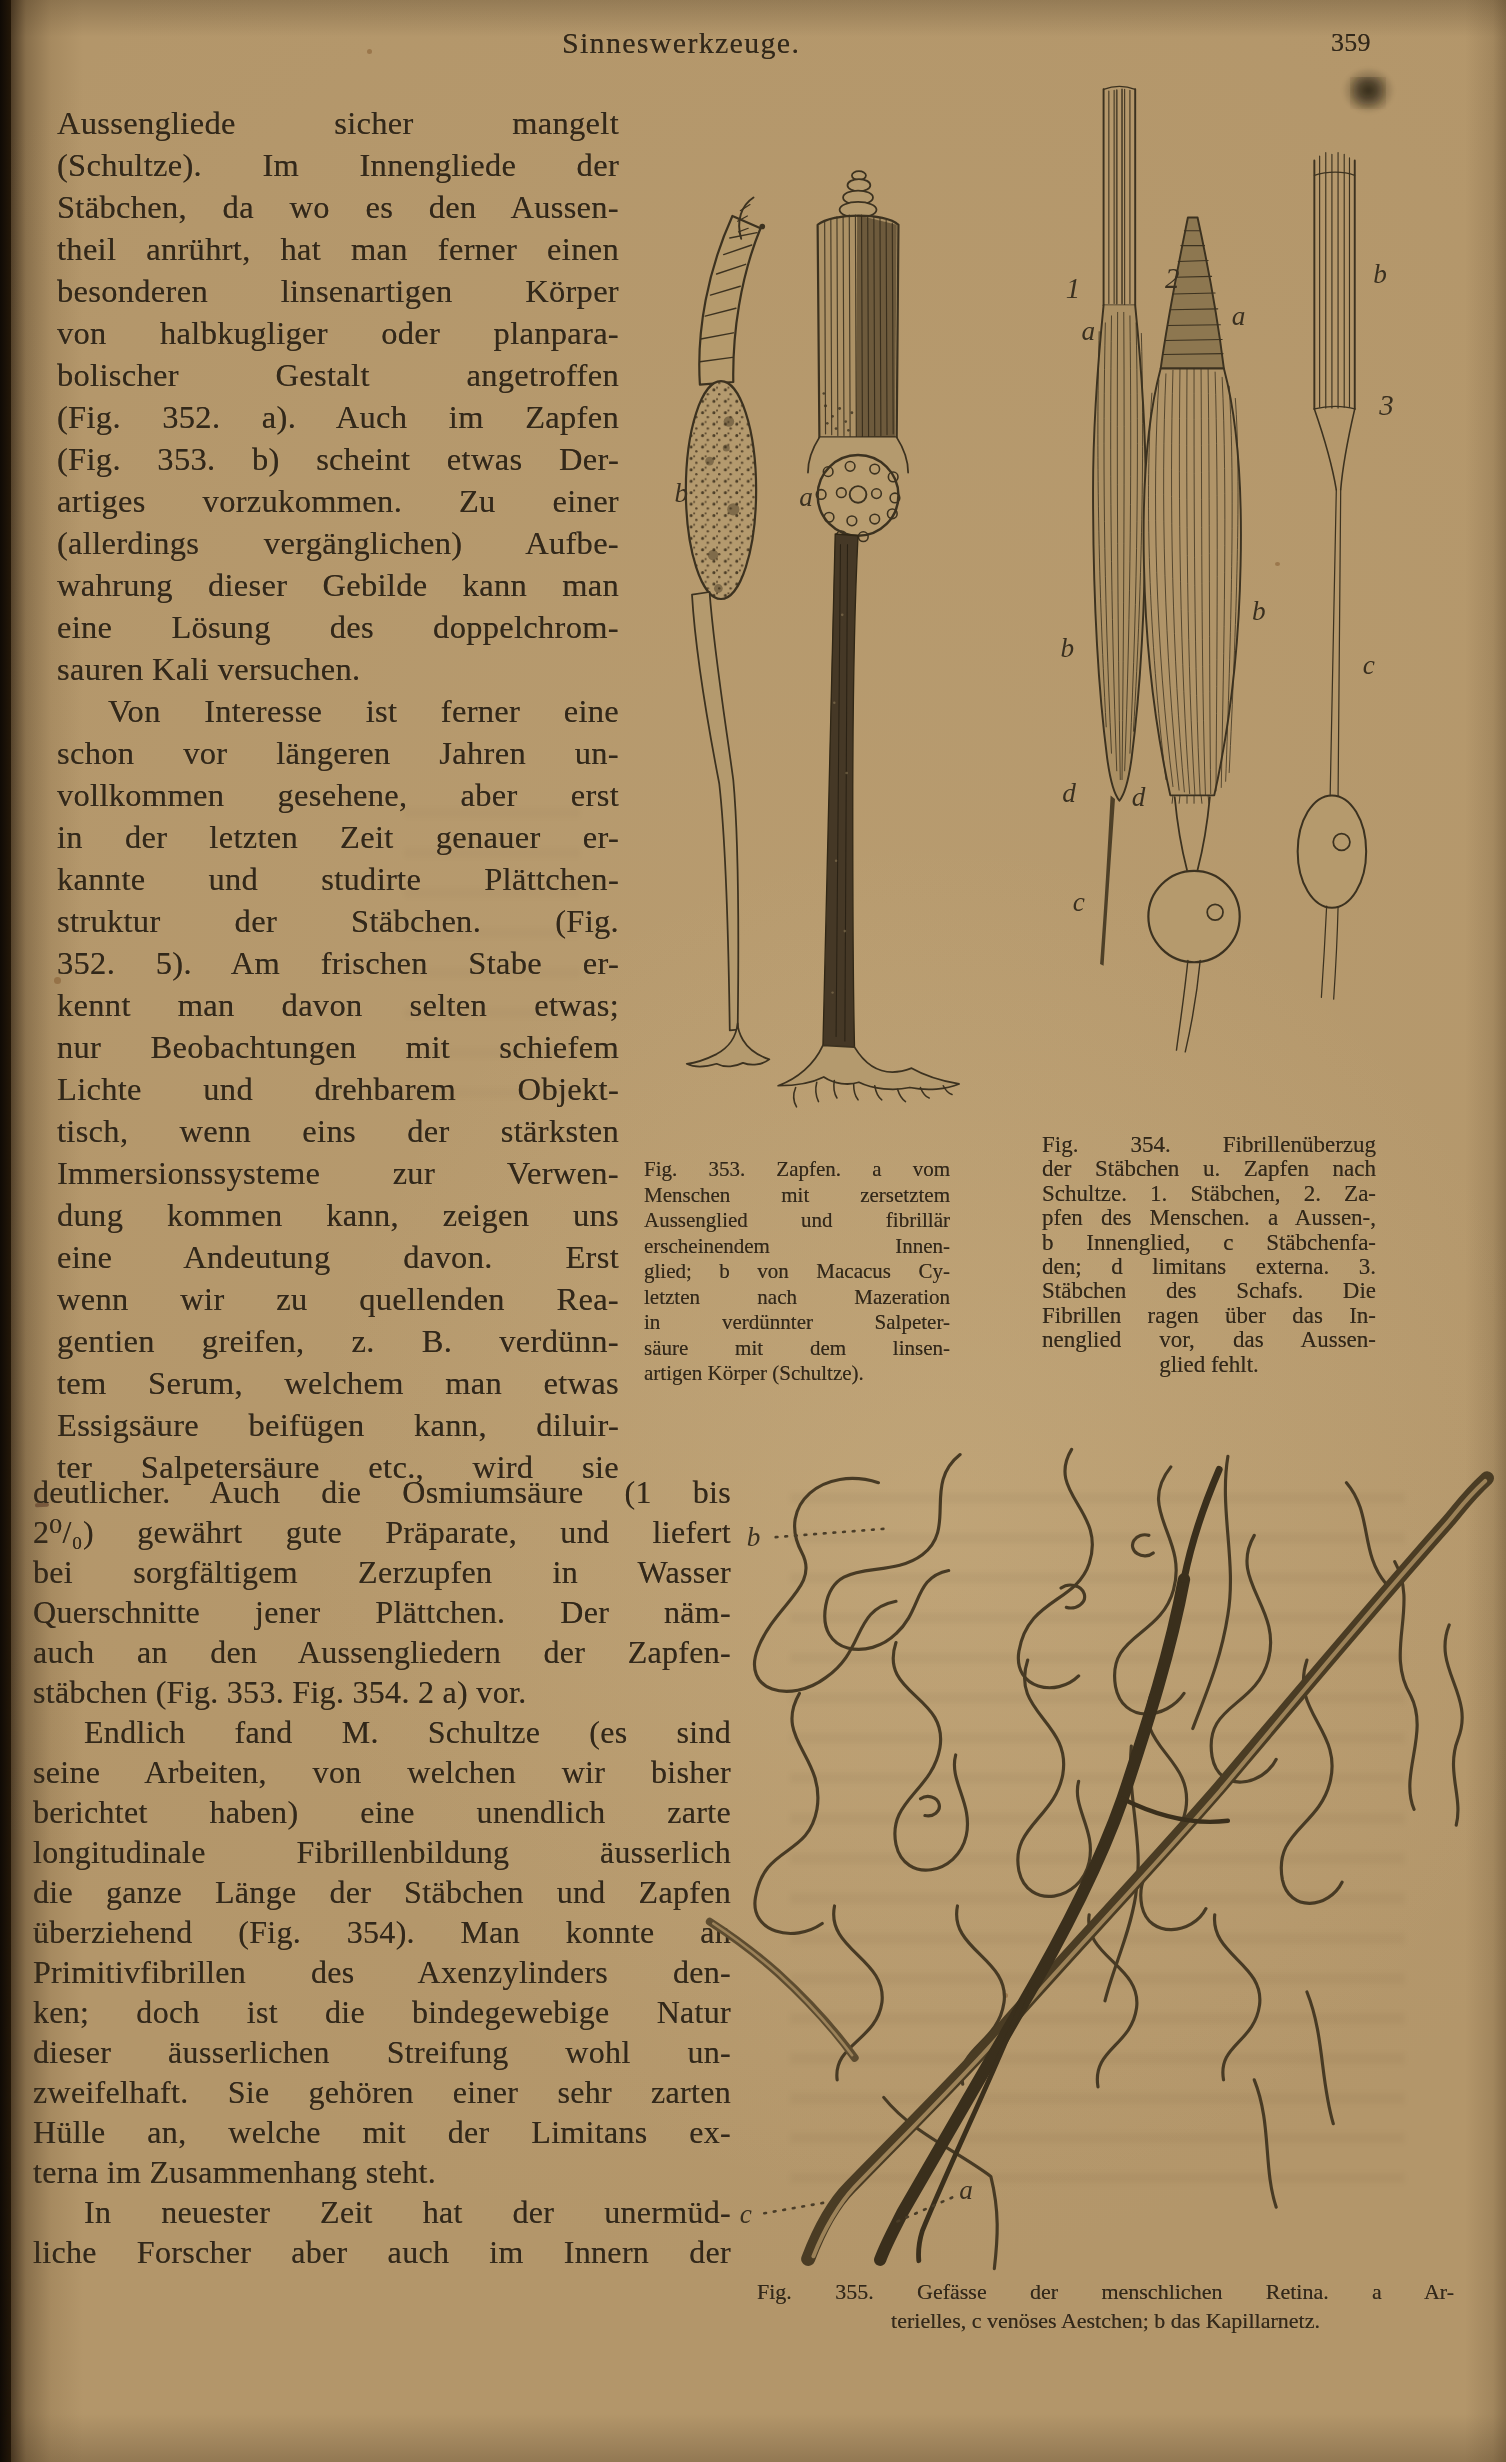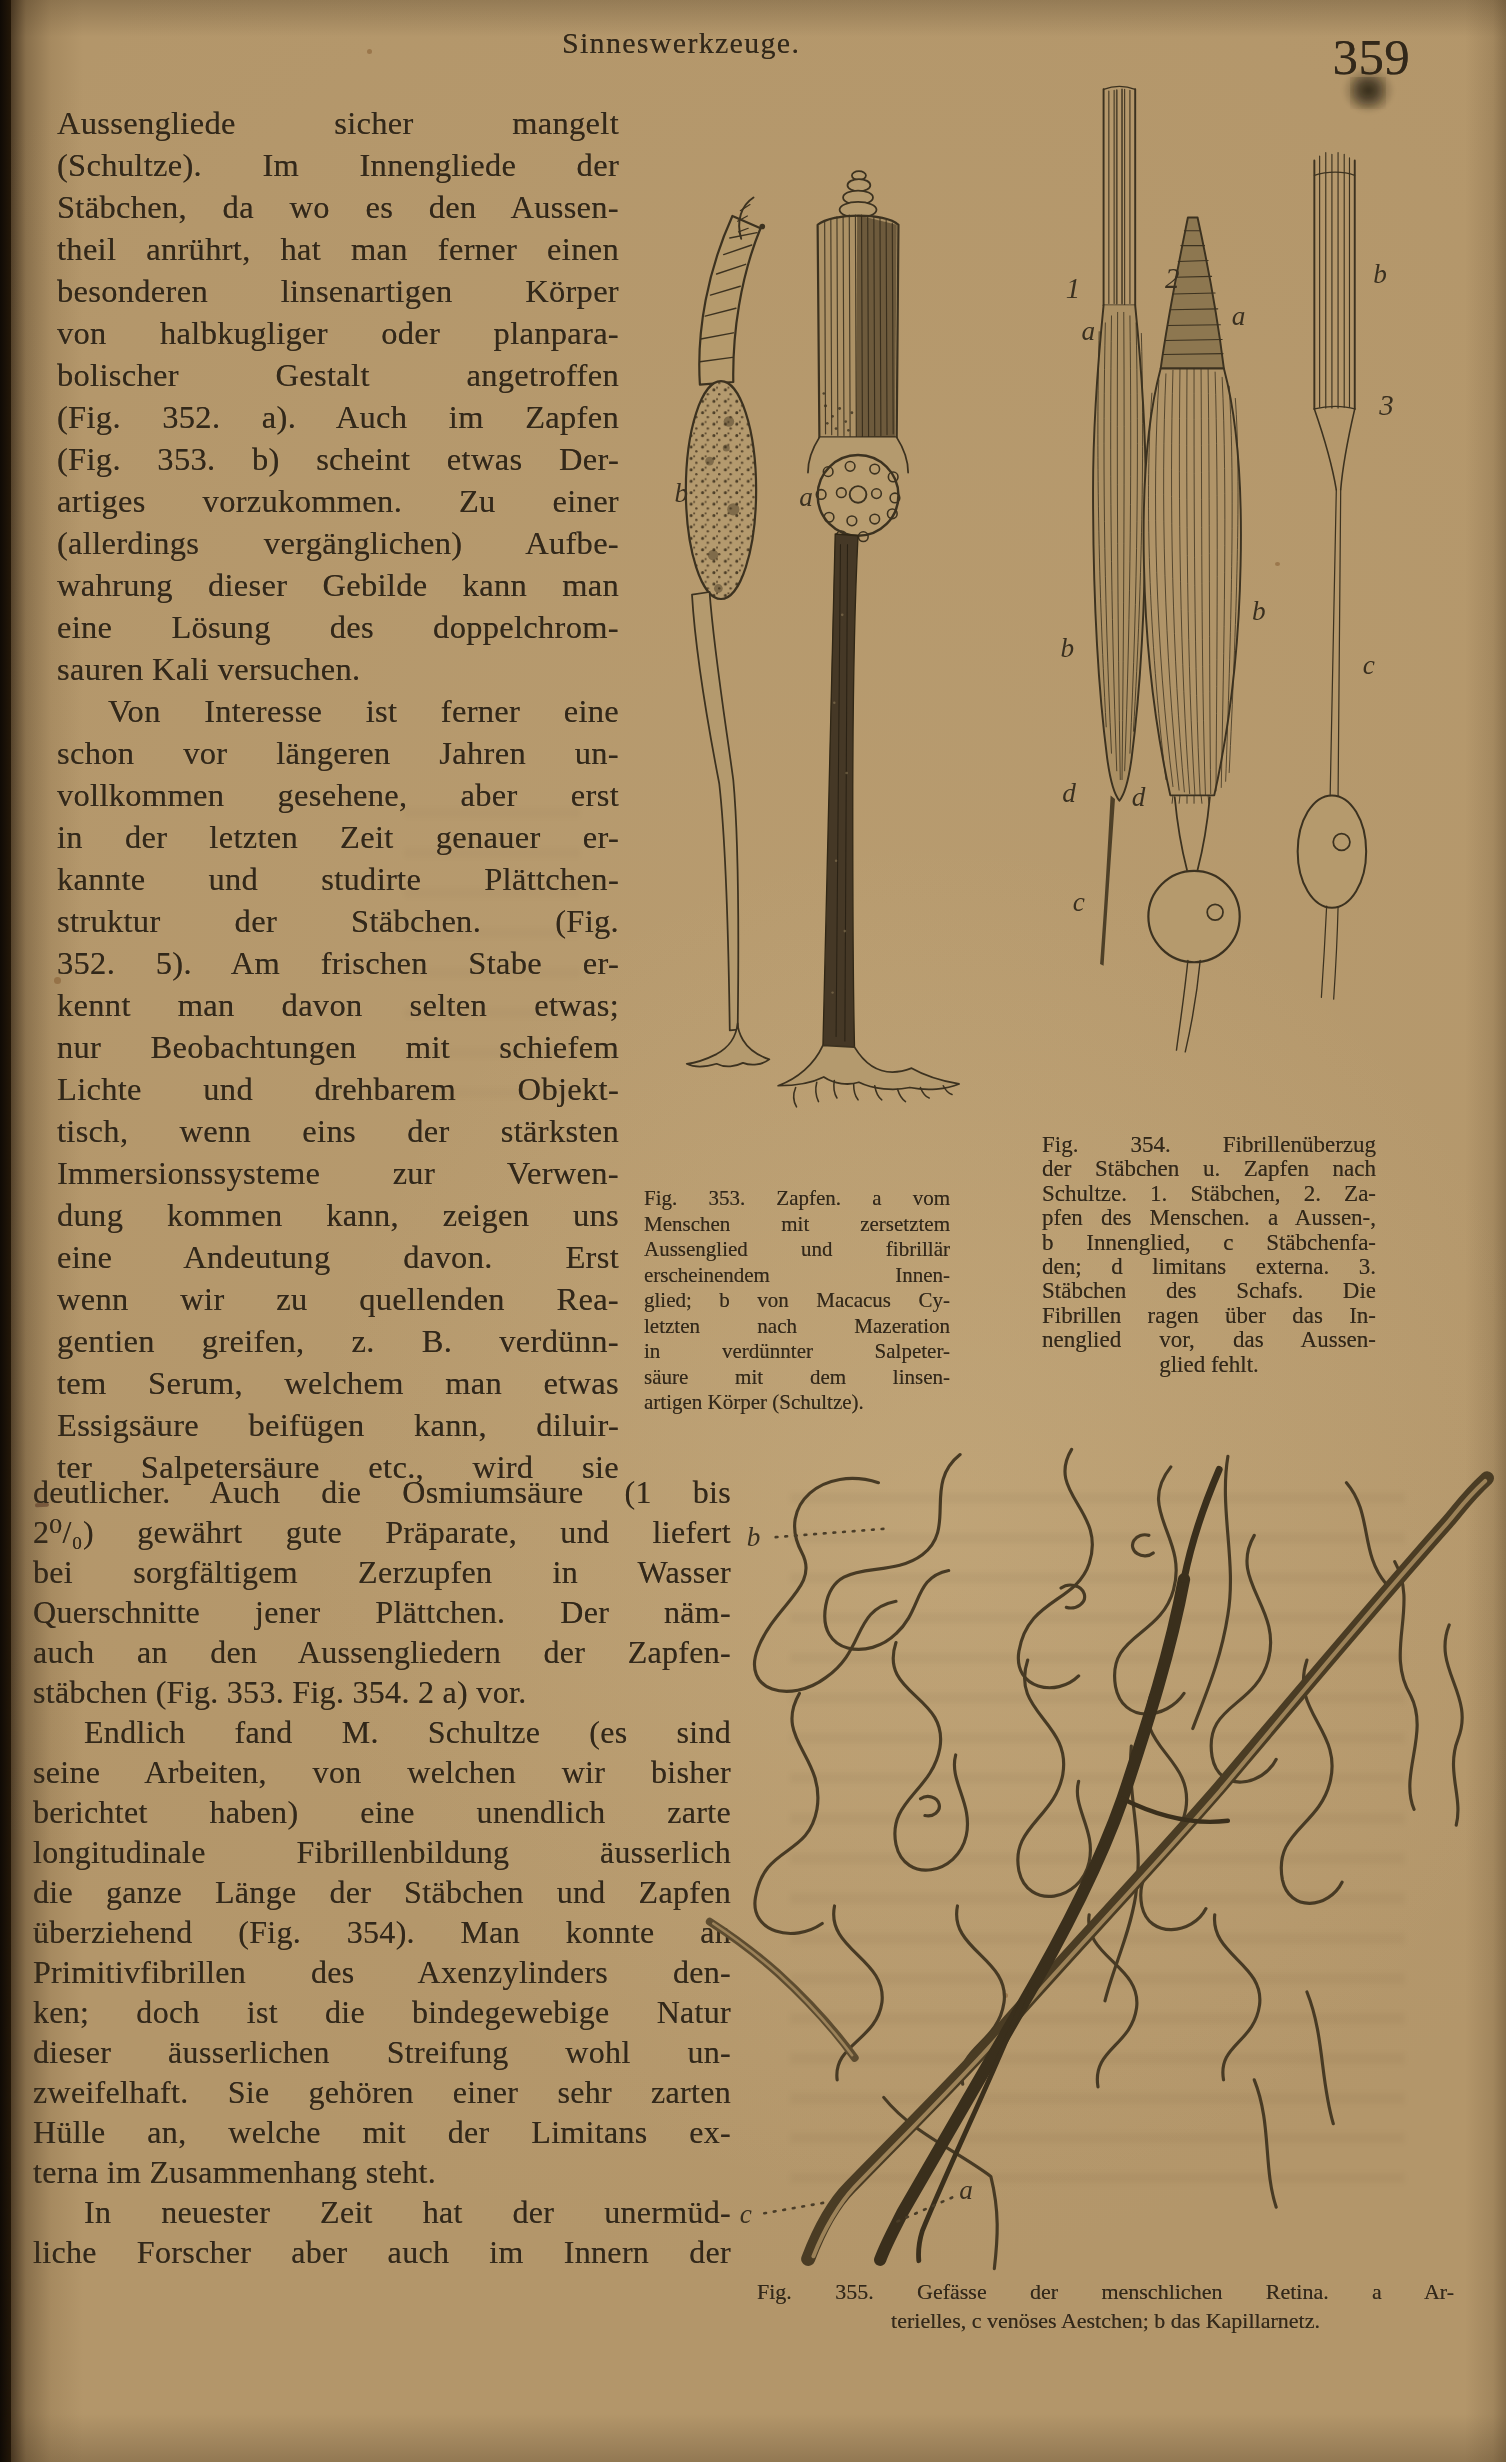--- a/index.html
+++ b/index.html
@@ -20,25 +20,25 @@
     background:linear-gradient(90deg,#0f0a05,#241809);}
   .txt{position:absolute;letter-spacing:0.3px;
     text-shadow:0 0 0.6px rgba(52,40,26,.65);}
   .tline{text-align:justify;text-align-last:justify;}
   .tline.end{text-align-last:left;}
   .tline.ctr{text-align-last:center;}
   .tline.ind{text-indent:51px;}
   #col-narrow{left:33px;top:102px;width:562px;font-size:32.5px;line-height:42px;margin-left:24px;}
   #col-wide{left:33px;top:1472px;width:698px;font-size:32px;line-height:40px;}
   .caption{position:absolute;text-shadow:0 0 0.4px rgba(52,40,26,.6);}
-  #cap353{left:644px;top:1157px;width:306px;font-size:21px;line-height:25.5px;margin-top:29px;}
+  #cap353{left:644px;top:1157px;width:306px;font-size:21px;line-height:25.5px;}
   #cap354{left:1042px;top:1133px;width:334px;font-size:23px;line-height:24.4px;}
   #cap355{left:757px;top:2277px;width:697px;font-size:22px;line-height:29px;}
   #running-title{left:562px;top:26px;width:351px;text-align:left;font-size:30px;letter-spacing:1.3px;}
-  #page-number{left:1331px;top:28px;width:79px;text-align:right;font-size:51px;}
+  #page-number{left:1331px;top:28px;width:79px;text-align:left;font-size:26px;}
   .figure{position:absolute;}
   svg path, svg ellipse, svg circle{stroke-linecap:round;stroke-linejoin:round;}
   .flbl{font-family:"Liberation Serif",serif;font-style:italic;font-size:31px;fill:#3a3020;}
   .fnum{font-family:"Liberation Serif",serif;font-style:italic;font-size:33px;fill:#3a3020;}
   .blot{position:absolute;left:1342px;top:67px;width:53px;height:47px;border-radius:50%;
     background:radial-gradient(closest-side, rgba(35,28,16,.7), rgba(35,28,16,.25) 60%, rgba(35,28,16,0));
     filter:blur(1.8px);}
   .speck{position:absolute;border-radius:50%;background:rgba(125,80,38,.45);}
   #sp1{left:54px;top:977px;width:7px;height:7px;}
   #sp2{left:367px;top:49px;width:5.3px;height:5.3px;}

